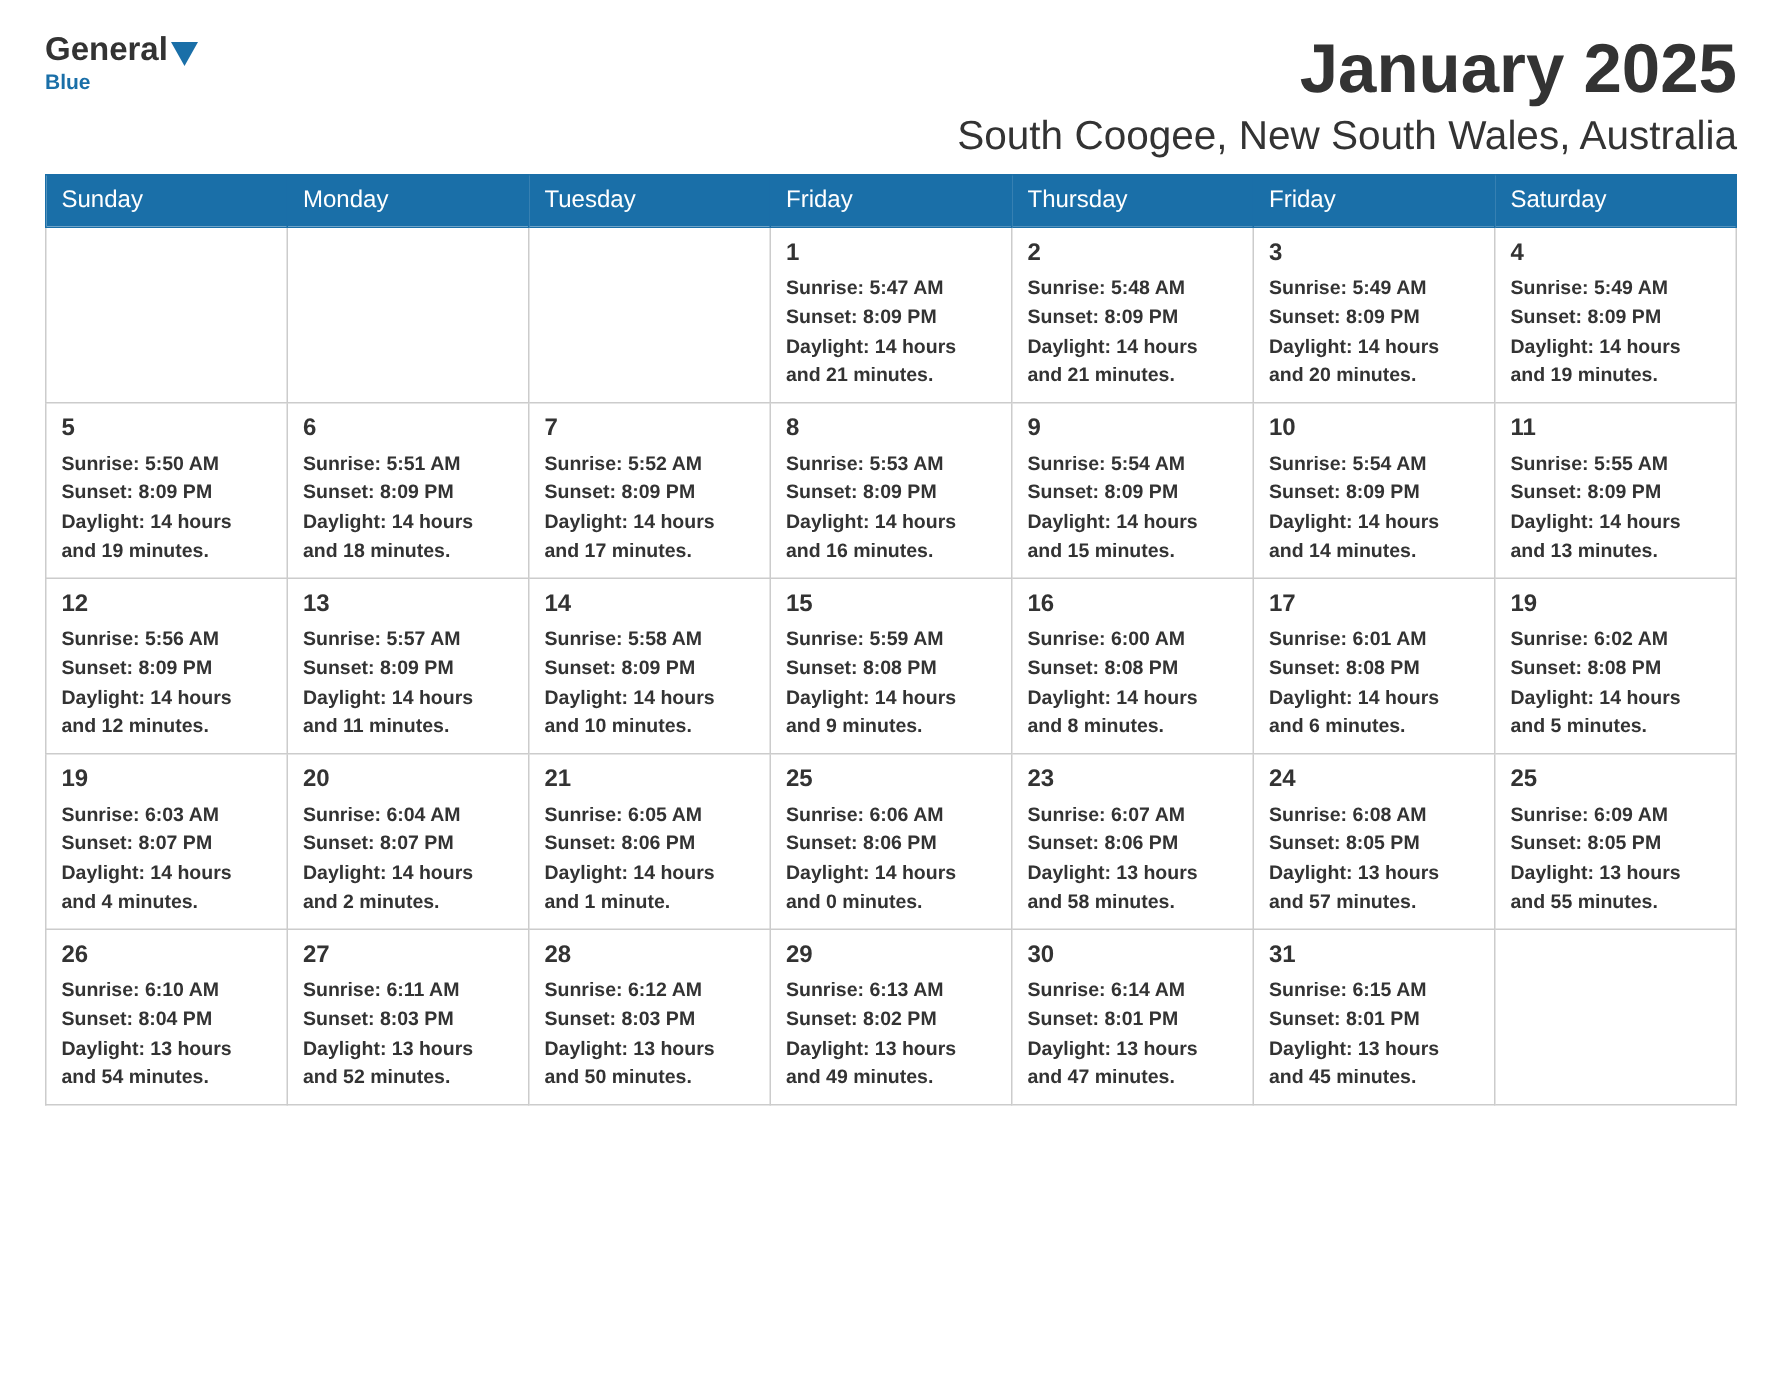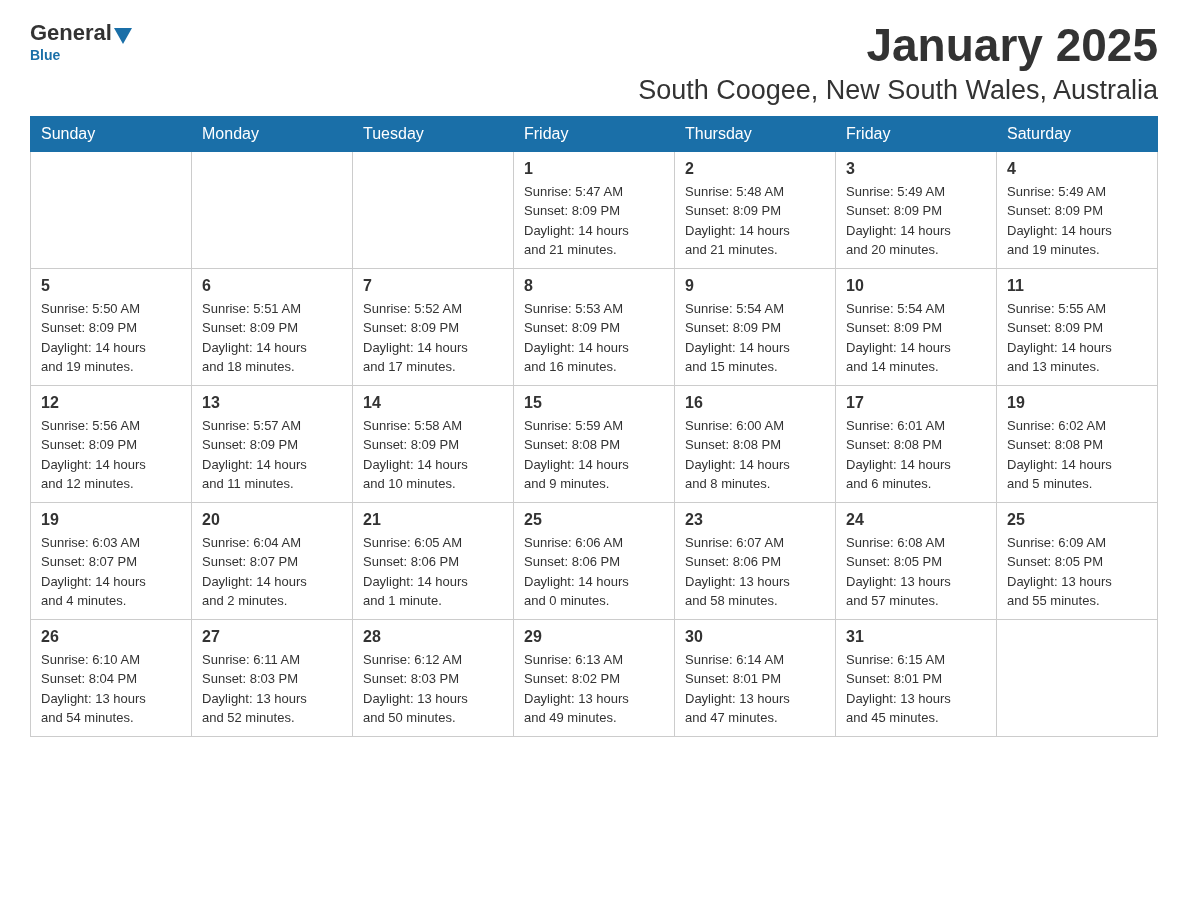--- a/index.html
+++ b/index.html
@@ -67,20 +67,21 @@
       font-size: 16px;
       font-weight: bold;
       color: #333;
       display: block;
       margin-bottom: 4px;
     }
     .day-info {
       font-size: 13px;
       color: #333;
       line-height: 1.5;
+      font-weight: bold;
     }
     .empty-cell {
       background: #fff;
     }
     tr td {
       border-bottom: 2px solid #aaa;
     }
     
     .logo-wrapper {
       display: flex;

